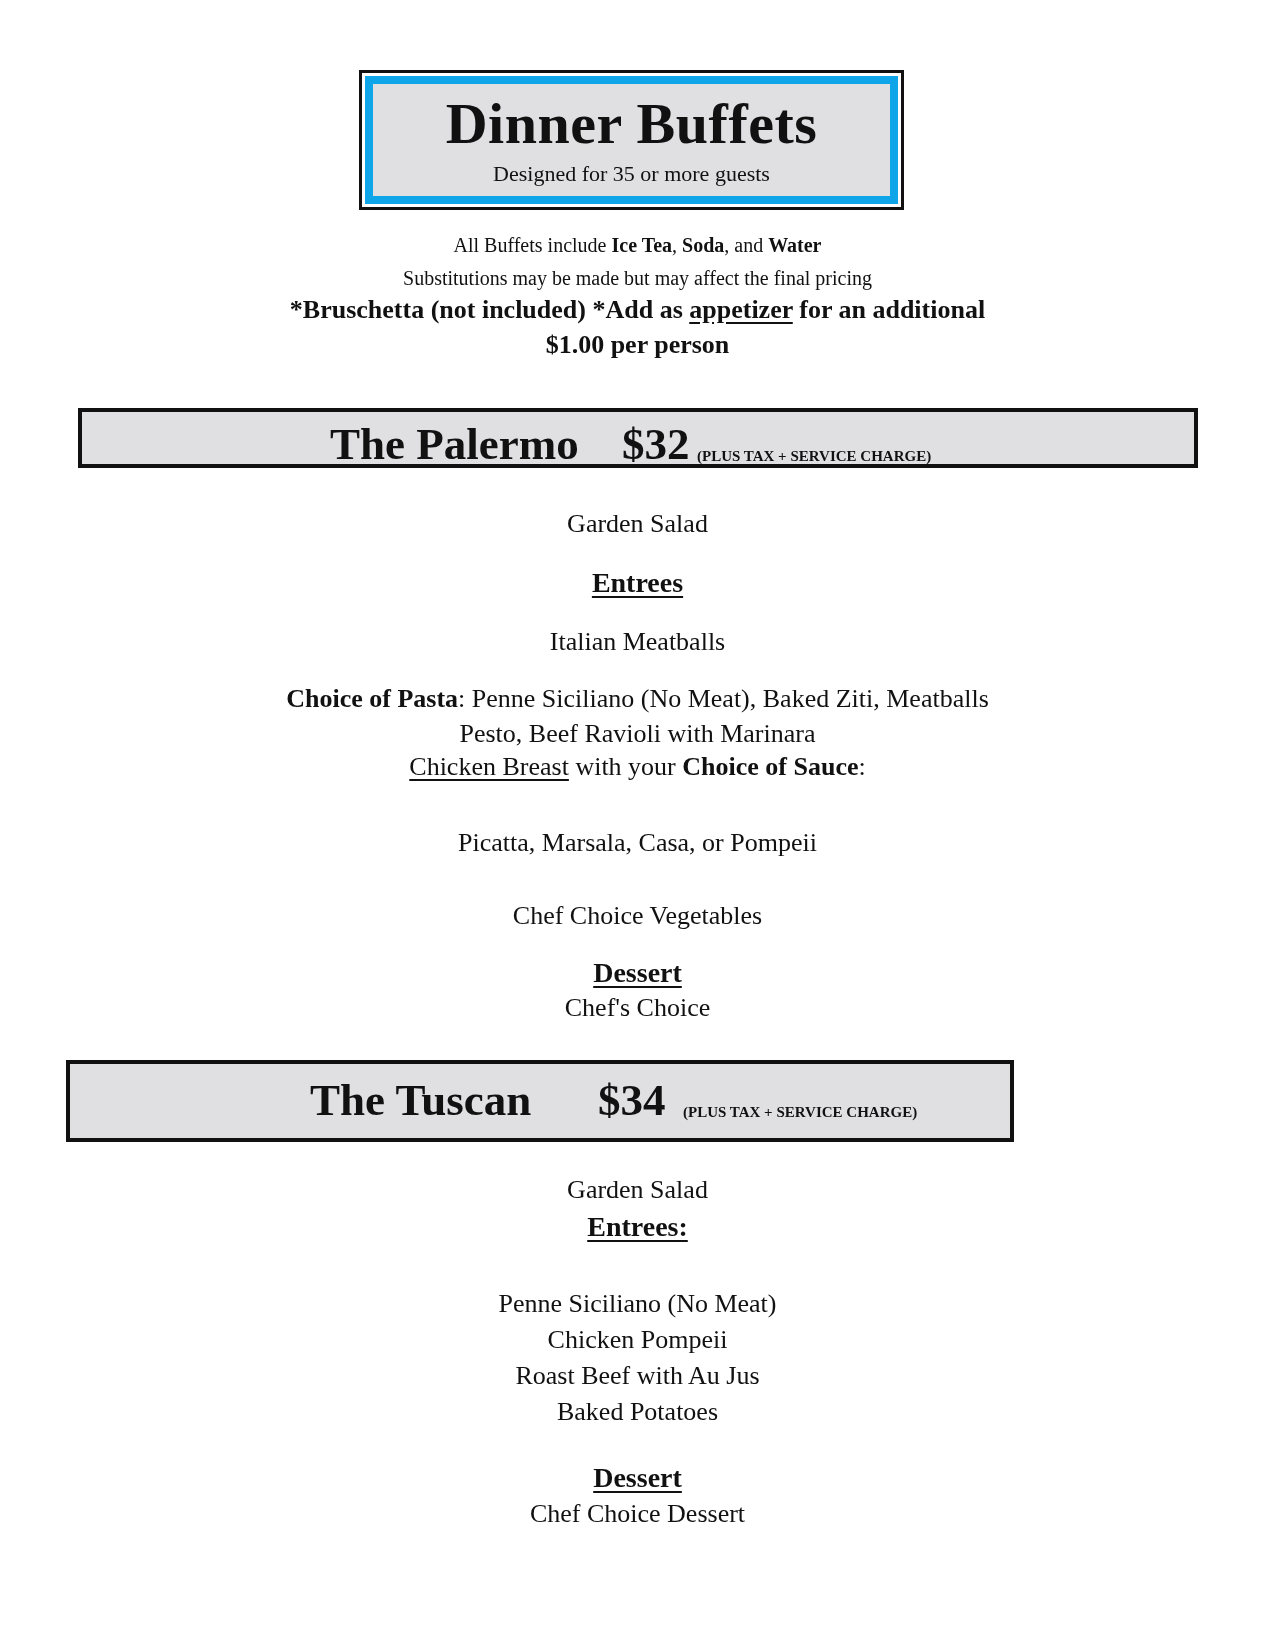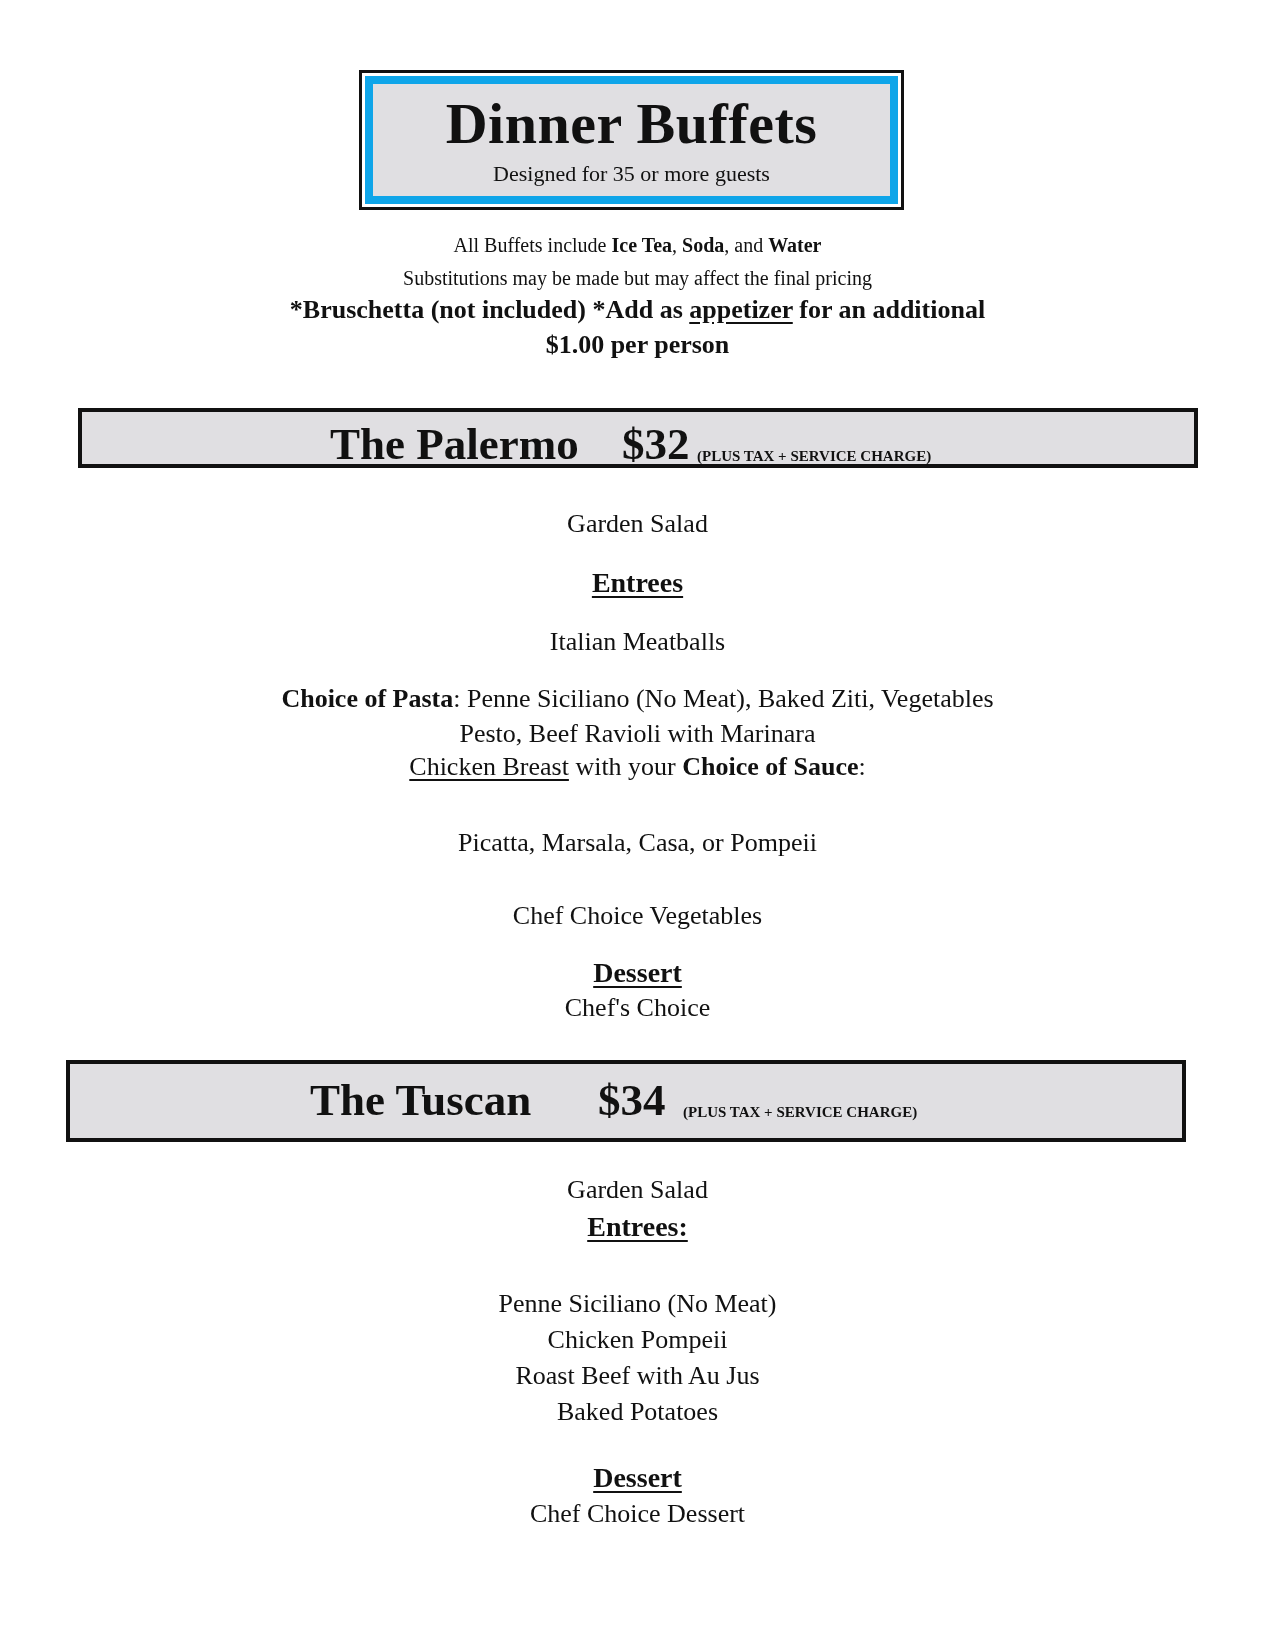--- a/index.html
+++ b/index.html
@@ -43,32 +43,32 @@
 <div class="band" style="left:78px; top:408px; width:1120px; height:60px;">
   <span class="band-title" style="left:248px; top:6px;">The Palermo</span>
   <span class="band-title" style="left:532px; top:6px;margin-left:8px;">$32</span>
   <span class="band-note" style="left:615px; top:36px;">(PLUS TAX + SERVICE CHARGE)</span>
 </div>
 
 <div class="c item" style="top:507px;">Garden Salad</div>
 <div class="c head" style="top:566px;">Entrees</div>
 <div class="c item" style="top:625px;">Italian Meatballs</div>
 <div class="c item" style="top:682px;">
-  <b>Choice of Pasta</b><span>: Penne Siciliano (No Meat), Baked Ziti, Vegetables</span>
+  <b>Choice of Pasta</b><span>: Penne Siciliano (No Meat), Baked Ziti, Meatballs</span>
 </div>
 <div class="c item" style="top:717px;">Pesto, Beef Ravioli with Marinara</div>
 <div class="c item" style="top:750px;">
   <span class="u">Chicken Breast</span><span> with your </span><b>Choice of Sauce</b><span>:</span>
 </div>
 <div class="c item" style="top:826px;">Picatta, Marsala, Casa, or Pompeii</div>
 <div class="c item" style="top:899px;">Chef Choice Vegetables</div>
 <div class="c head" style="top:956px;">Dessert</div>
 <div class="c item" style="top:991px;">Chef's Choice</div>
 
-<div class="band" style="left:66px; top:1060px; width:1120px; height:82px;">
+<div class="band" style="left:66px; top:1060px; width:948px; height:82px;">
   <span class="band-title" style="left:240px; top:10px;">The Tuscan</span>
   <span class="band-title" style="left:528px; top:10px;">$34</span>
   <span class="band-note" style="left:613px; top:40px;">(PLUS TAX + SERVICE CHARGE)</span>
 </div>
 
 <div class="c item" style="top:1173px;">Garden Salad</div>
 <div class="c head" style="top:1210px;">Entrees:</div>
 <div class="c item" style="top:1287px;">Penne Siciliano (No Meat)</div>
 <div class="c item" style="top:1323px;">Chicken Pompeii</div>
 <div class="c item" style="top:1359px;">Roast Beef with Au Jus</div>

